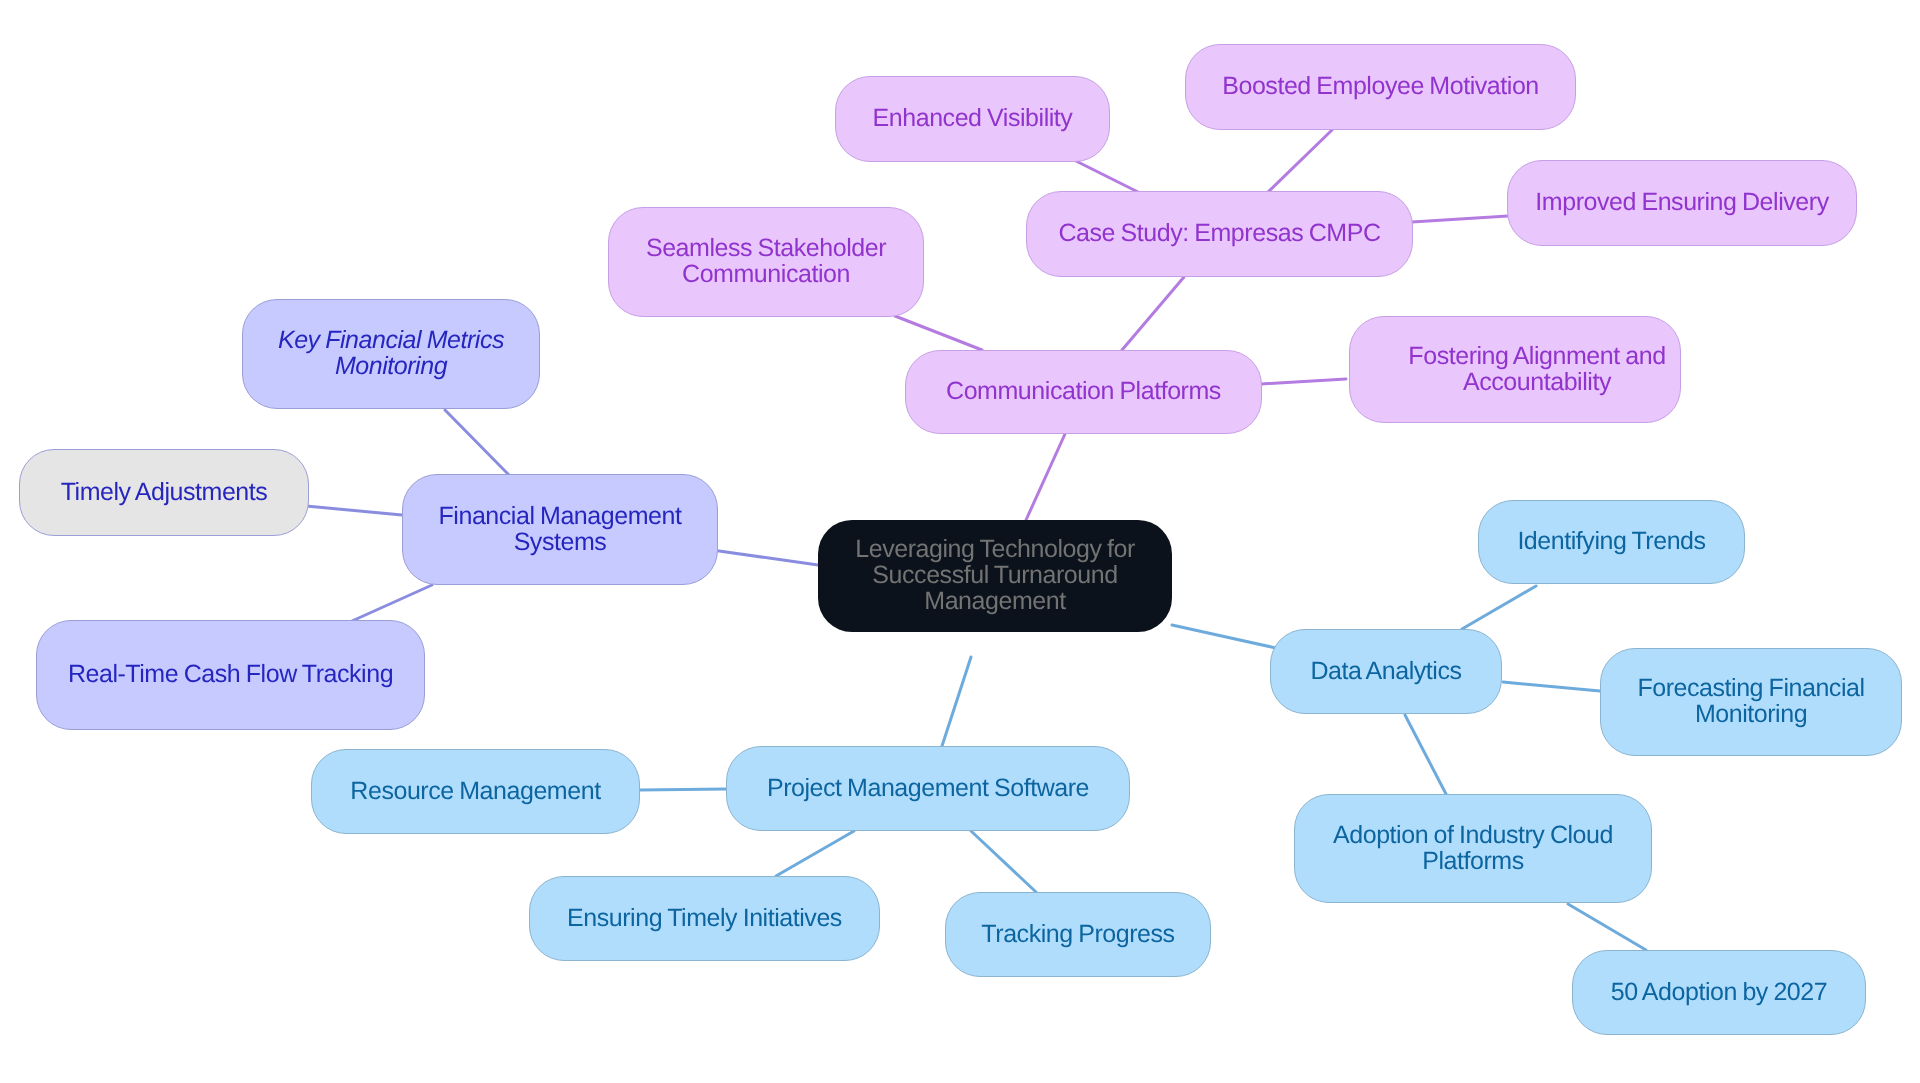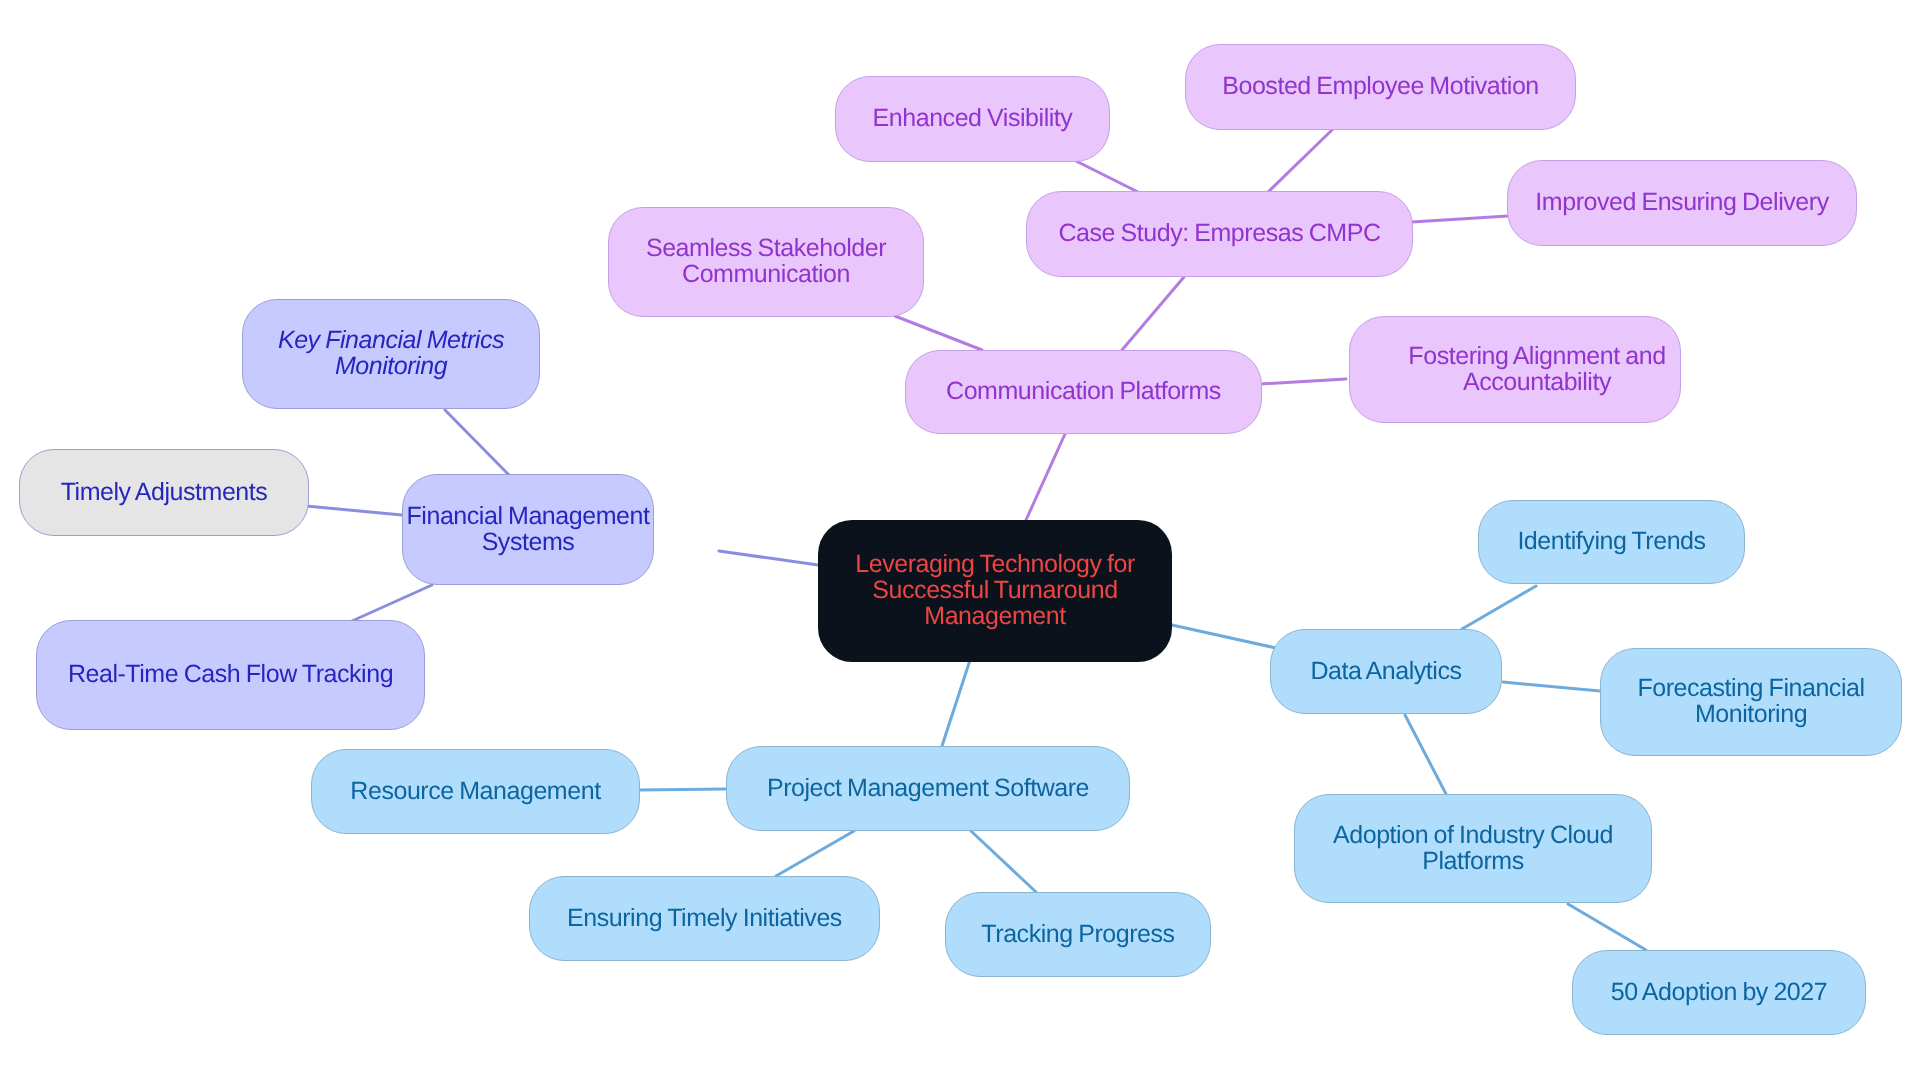--- a/index.html
+++ b/index.html
@@ -36,24 +36,24 @@
     <path class="edge" d="M 1462 629 L 1536 586" stroke="#6eabdd"></path>
     <path class="edge" d="M 1503 682 L 1600 691" stroke="#6eabdd"></path>
     <path class="edge" d="M 1405 715 L 1446 794" stroke="#6eabdd"></path>
     <path class="edge" d="M 1568 904 L 1646 950" stroke="#6eabdd"></path>
     <path class="edge" d="M 971 657 L 942 746" stroke="#6eabdd"></path>
     <path class="edge" d="M 726 789 L 640 790" stroke="#6eabdd"></path>
     <path class="edge" d="M 854 831 L 776 876" stroke="#6eabdd"></path>
     <path class="edge" d="M 971 831 L 1036 892" stroke="#6eabdd"></path>
   </svg>
   <div id="node-layer">
-    <div class="node is-root" style="left: 818px; top: 520px; width: 354px; height: 142px; background: rgb(11, 18, 27); border-color: rgb(11, 18, 27); color: #ef4444;">
+    <div class="node is-root" style="left: 818px; top: 520px; width: 354px; height: 112px; background: rgb(11, 18, 27); border-color: rgb(11, 18, 27); color: #737373;">
       <div class="lbl"><span class="line">Leveraging Technology for</span><br><span class="line">Successful Turnaround</span><br><span class="line">Management</span></div>
     </div>
-    <div class="node" style="left: 402px; top: 474px; width: 252px; height: 111px; background: rgb(198, 202, 255); border-color: rgb(154, 158, 214); color: rgb(38, 38, 191);">
+    <div class="node" style="left: 402px; top: 474px; width: 316px; height: 111px; background: rgb(198, 202, 255); border-color: rgb(154, 158, 214); color: rgb(38, 38, 191);">
       <div class="lbl"><span class="line">Financial Management</span><br><span class="line">Systems</span></div>
     </div>
     <div class="node" style="left: 242px; top: 299px; width: 298px; height: 110px; background: rgb(198, 202, 255); border-color: rgb(154, 158, 214); color: rgb(38, 38, 191); font-style: italic;">
       <div class="lbl"><span class="line">Key Financial Metrics</span><br><span class="line">Monitoring</span></div>
     </div>
     <div class="node" style="left: 19px; top: 449px; width: 290px; height: 87px; background: #e5e5e5; border-color: rgb(154, 158, 214); color: rgb(38, 38, 191);">
       <div class="lbl"><span class="line">Timely Adjustments</span></div>
     </div>
     <div class="node" style="left: 36px; top: 620px; width: 389px; height: 110px; background: rgb(198, 202, 255); border-color: rgb(154, 158, 214); color: rgb(38, 38, 191);">
       <div class="lbl"><span class="line">Real-Time Cash Flow Tracking</span></div>

